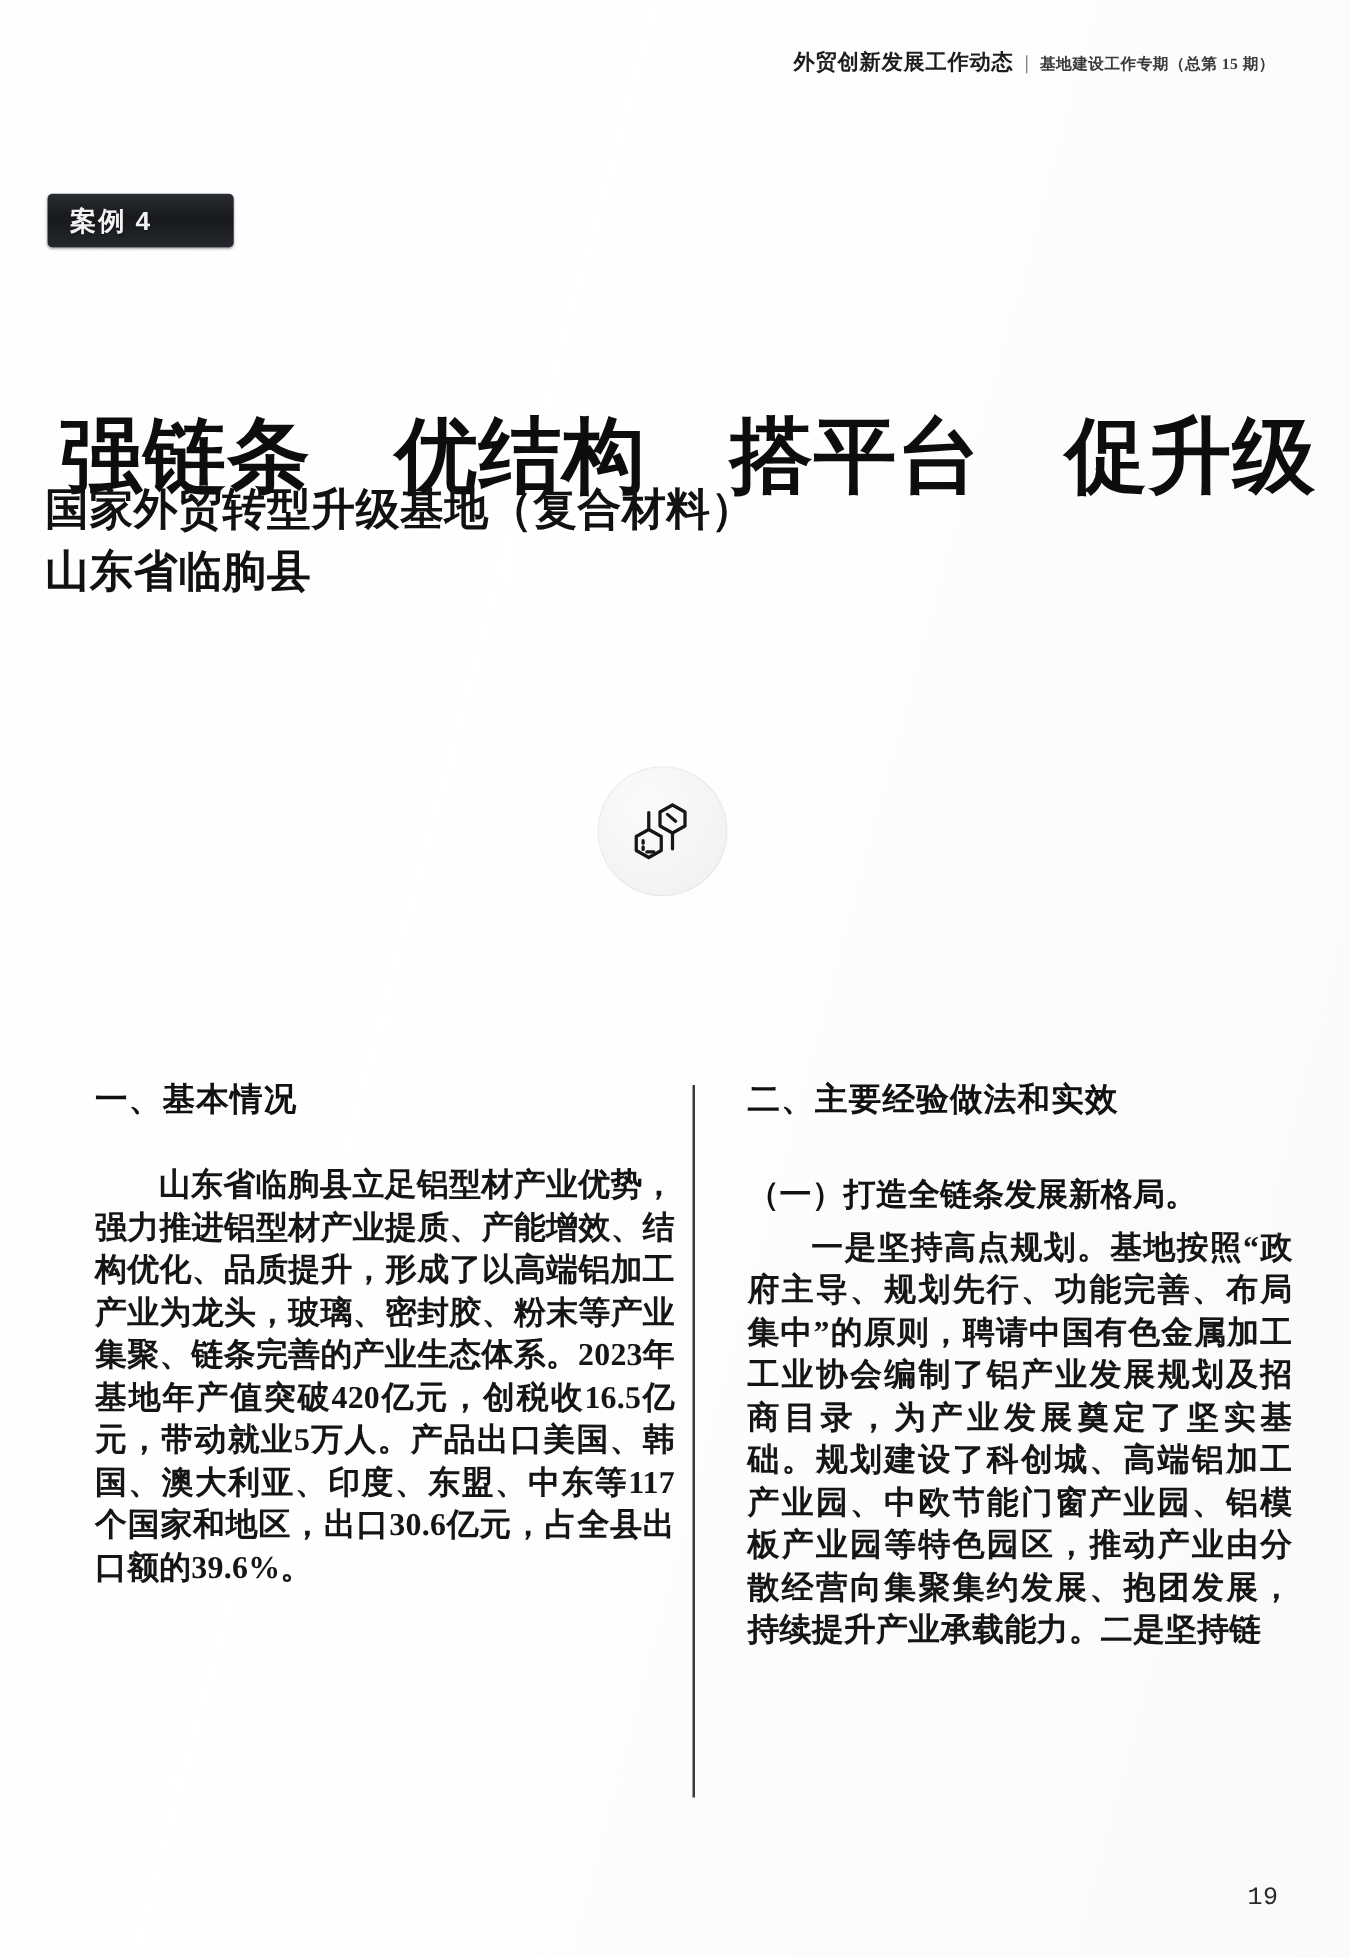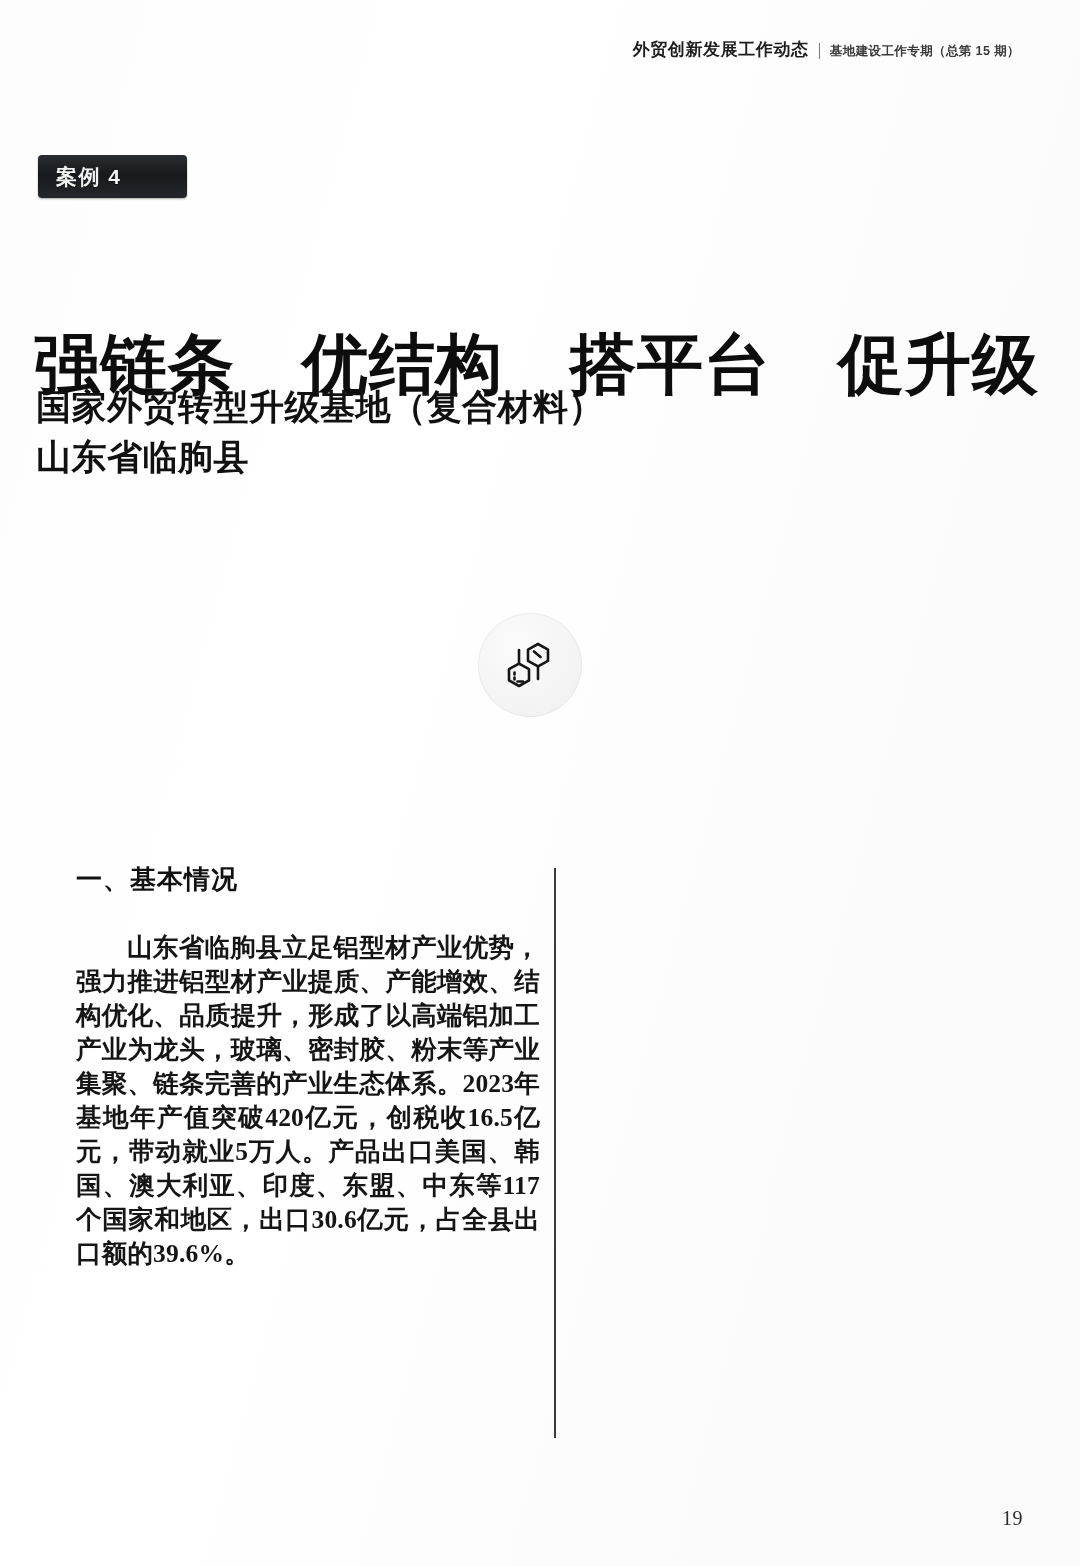--- a/index.html
+++ b/index.html
@@ -43,21 +43,21 @@
     font-size: 17px;
     letter-spacing: 0.6px;
     text-align: center;
   }
   .runhead-sep {
     font-size: 16px;
     color: #555;
     font-weight: 400;
   }
   .runhead-sub {
-    font-family: Liberation Sans, sans-serif;
+    font-family: Liberation Serif, serif;
     font-weight: 700;
     font-size: 12.5px;
     letter-spacing: 0.4px;
     color: #3a3a3a;
   }
 
   
   .case-badge {
     position: absolute;
     left: 38px;
@@ -77,21 +77,21 @@
     font-family: "Liberation Sans", "DejaVu Sans", sans-serif;
     font-weight: 700;
     font-size: 21px;
     letter-spacing: 1.5px;
     text-shadow: 0 1px 1px rgba(0,0,0,0.5);
   }
 
   
   .headline {
     position: absolute;
-    left: 34px;
+    left: 48px;
     top: 285px;
     width: 1010px;
     font-family: "Liberation Sans", "DejaVu Sans", sans-serif;
     font-weight: 700;
     font-size: 66px;
     line-height: 1.08;
     letter-spacing: 1px;
     color: #0d0d0d;
     white-space: nowrap;
   }
@@ -181,21 +181,21 @@
     letter-spacing: 0.2px;
     color: #121212;
     text-indent: 0;
   }
 
   
   .folio {
     position: absolute;
     right: 57px;
     bottom: 36px;
-    font-family: Liberation Serif, serif;
+    font-family: Liberation Mono, monospace;
     font-size: 20px;
     color: #2b2b2b;
     letter-spacing: 0.5px;
   }
 </style>
 </head>
 <body>
 
 <div class="page">
 
@@ -239,18 +239,23 @@
 
   <div class="columns">
 
     <div class="col col-left">
       <h2 class="sec-heading">一、基本情况</h2>
       <p class="body">山东省临朐县立足铝型材产业优势，强力推进铝型材产业提质、产能增效、结构优化、品质提升，形成了以高端铝加工产业为龙头，玻璃、密封胶、粉末等产业集聚、链条完善的产业生态体系。2023年基地年产值突破420亿元，创税收16.5亿元，带动就业5万人。产品出口美国、韩国、澳大利亚、印度、东盟、中东等117个国家和地区，出口30.6亿元，占全县出口额的39.6%。</p>
     </div>
 
     <div class="col-divider"></div>
 
+    <div class="col col-right">
+      <h2 class="sec-heading">二、主要经验做法和实效</h2>
+      <p class="sub-heading">（一）打造全链条发展新格局。</p>
+      <p class="body">一是坚持高点规划。基地按照“政府主导、规划先行、功能完善、布局集中”的原则，聘请中国有色金属加工工业协会编制了铝产业发展规划及招商目录，为产业发展奠定了坚实基础。规划建设了科创城、高端铝加工产业园、中欧节能门窗产业园、铝模板产业园等特色园区，推动产业由分散经营向集聚集约发展、抱团发展，持续提升产业承载能力。二是坚持链</p>
+    </div>
 
   </div>
 
   <div class="folio">19</div>
 
 </div>
 
 </body></html>

